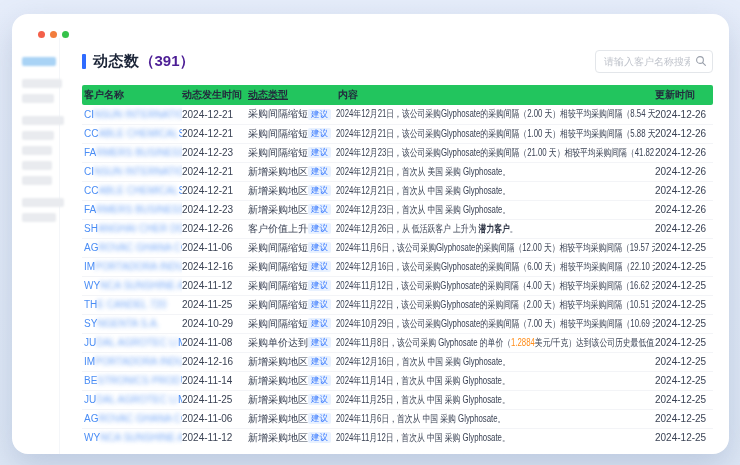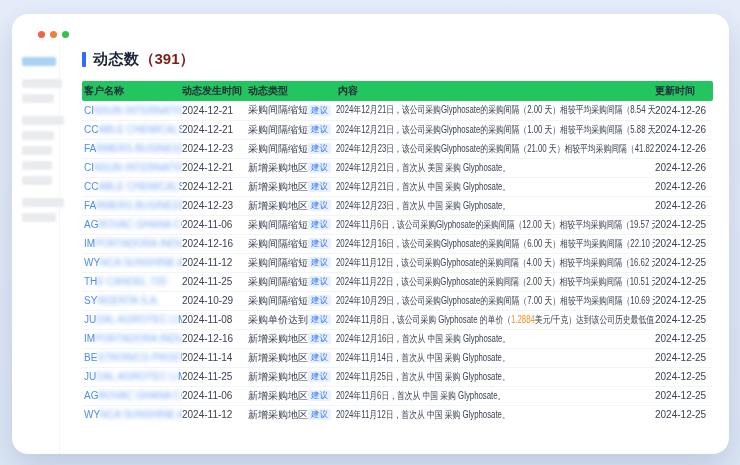--- a/index.html
+++ b/index.html
@@ -16,33 +16,33 @@
   .sidebar { width:48px; padding:19px 0 0 10px; flex:0 0 48px; border-right:1px solid #f4f6f9; }
   .sb-item { height:9px; border-radius:2px; background:#e9ebef; margin-bottom:6px; filter:blur(1.2px); }
   .sb-item.active { background:#a9d3f5; }
   .sb-item.gap { margin-top:13px; }
   
   .main { flex:1; padding:12px 16px 0 22px; overflow:hidden; }
   .page-header { display:flex; align-items:center; justify-content:space-between; margin-bottom:12px; }
   .title-wrap { display:flex; align-items:center; }
   .title-accent { width:4px; height:15px; background:#2f6bff; border-radius:1px; margin-right:7px; }
   .title-text { font-size:15px; font-weight:700; color:#1b2437; letter-spacing:.5px; }
-  .title-count { font-size:15px; font-weight:600; color:#7f1d1d; }
+  .title-count { font-size:15px; font-weight:600; color:#4c1d95; }
   .search { position:relative; width:118px; }
   .search input { width:118px; height:23px; border:1px solid #e3e6ea; border-radius:4px; padding:0 22px 0 8px;
                   font-size:10px; color:#333; outline:none; font-family:"Liberation Sans",sans-serif; }
   .search input::placeholder { color:#c0c4cc; }
   .search svg { position:absolute; right:6px; top:5px; }
   
   table { width:100%; border-collapse:collapse; table-layout:fixed; }
   thead th { background:#22c55e; font-size:10px; font-weight:700; color:#222b3d; text-align:left;
              height:20px; padding:0 4px 0 0; white-space:nowrap; overflow:hidden; }
   thead th.col0 { width:100px; padding-left:2px; border-radius:2px 0 0 2px; }
   thead th.col1 { width:66px; }
-  thead th.col2 { width:60px; }
+  thead th.col2 { width:60px;text-decoration:underline; }
   thead th.col3 { padding-left:30px; }
   thead th.col4 { width:58px; border-radius:0 2px 2px 0; }
   tbody td { height:19px; font-size:10px; color:#3a4254; white-space:nowrap; overflow:hidden;
              padding:0 4px 0 0; vertical-align:middle; }
   tbody td.name { padding-left:2px; }
   tbody tr { border-bottom:1px solid #f3f4f7; }
   tbody tr:last-child { border-bottom:none; }
   .cname { color:#4a8df5; cursor:pointer; }
   .cname .blurmid { filter:blur(2.2px); opacity:.75; }
   .badge { display:inline-block; font-size:8.5px; color:#3b7cff; background:#e8f1ff; border-radius:2px;
@@ -74,20 +74,27 @@
           <div class="sb-item gap" style="width: 42px;"></div>
           <div class="sb-item" style="width: 34px;"></div>
         </aside>
       <main class="main">
         <div class="page-header">
           <div class="title-wrap">
             <span class="title-accent"></span>
             <span class="title-text">动态数</span>
             <span class="title-count">（391）</span>
           </div>
+          <div class="search">
+            <input type="text" placeholder="请输入客户名称搜索" style="">
+            <svg width="12" height="12" viewBox="0 0 12 12">
+              <circle cx="5" cy="5" r="3.4" fill="none" stroke="#9aa0ab" stroke-width="1.1"></circle>
+              <line x1="7.6" y1="7.6" x2="10.4" y2="10.4" stroke="#9aa0ab" stroke-width="1.1" stroke-linecap="round"></line>
+            </svg>
+          </div>
         </div>
         <table>
           <thead>
               <tr id="thead-row">
                 <th class="col0">客户名称</th>
                 <th class="col1">动态发生时间</th>
                 <th class="col2">动态类型</th>
                 <th class="col3">内容</th>
                 <th class="col4">更新时间</th>
               </tr>
@@ -129,20 +136,27 @@
                 <td>2024-12-26</td>
               </tr>
               <tr>
                 <td class="name"><span class="cname"><span>FA</span><span class="blurmid">RMERS BUSINESS</span></span></td>
                 <td>2024-12-23</td>
                 <td>新增采购地区</td>
                 <td><span class="badge">建议</span><span class="content-inner"><span>2024年12月23日，首次从 中国 采购 Glyphosate。</span></span></td>
                 <td>2024-12-26</td>
               </tr>
               <tr>
+                <td class="name"><span class="cname"><span>SH</span><span class="blurmid">ANGHAI CHER DO</span></span></td>
+                <td>2024-12-26</td>
+                <td>客户价值上升</td>
+                <td><span class="badge">建议</span><span class="content-inner"><span>2024年12月26日，从 低活跃客户 上升为 </span><span class="b">潜力客户</span><span>。</span></span></td>
+                <td>2024-12-26</td>
+              </tr>
+              <tr>
                 <td class="name"><span class="cname"><span>AG</span><span class="blurmid">ROVAC GHANA C</span><span>OMPA...</span></span></td>
                 <td>2024-11-06</td>
                 <td>采购间隔缩短</td>
                 <td><span class="badge">建议</span><span class="content-inner"><span>2024年11月6日，该公司采购Glyphosate的采购间隔（12.00 天）相较平均采购间隔（19.57 天）缩短</span></span></td>
                 <td>2024-12-25</td>
               </tr>
               <tr>
                 <td class="name"><span class="cname"><span>IM</span><span class="blurmid">PORTADORA INDU</span></span></td>
                 <td>2024-12-16</td>
                 <td>采购间隔缩短</td>

